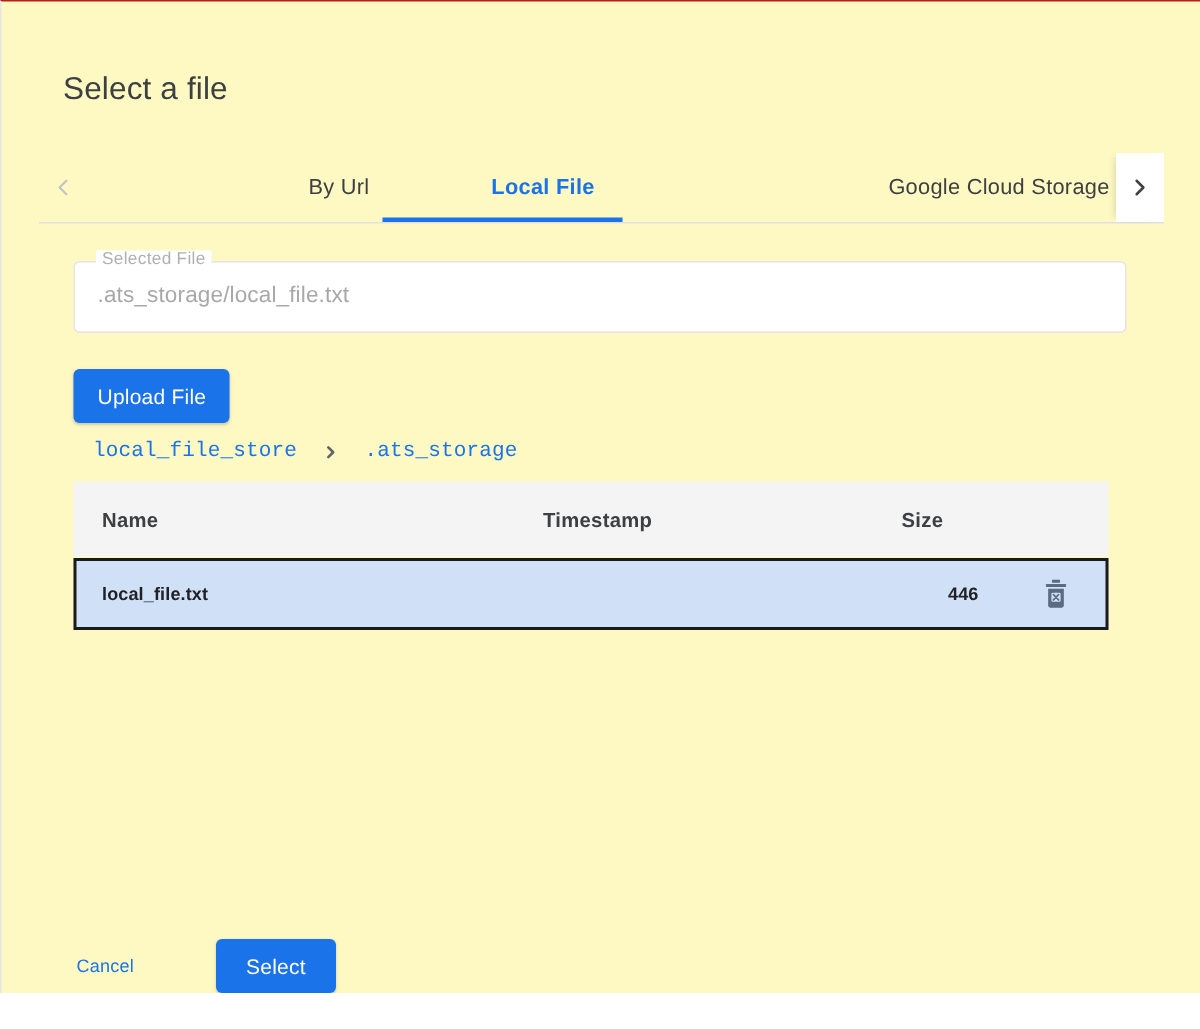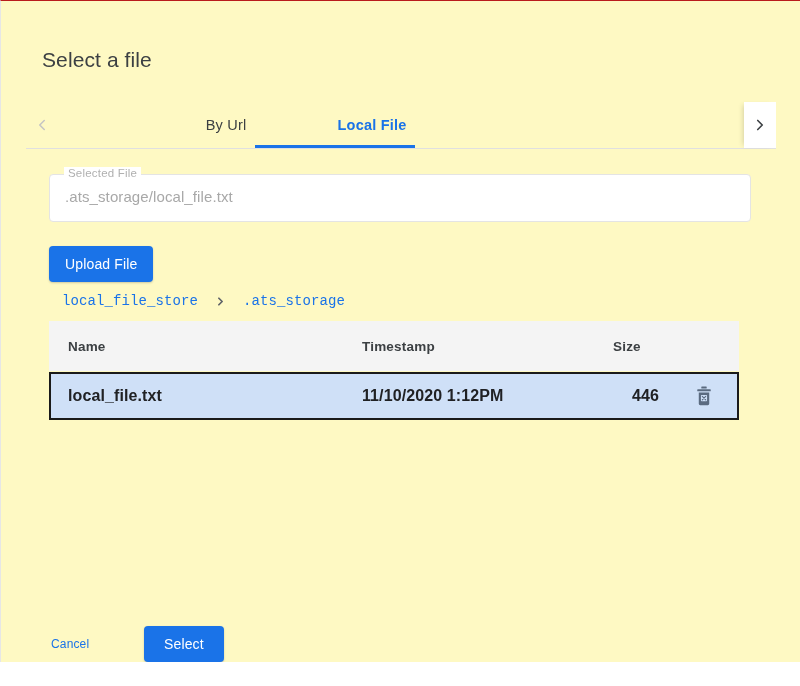--- a/index.html
+++ b/index.html
@@ -206,38 +206,38 @@
     top: 0;
     height: 50px;
     display: flex;
     align-items: center;
     font-size: 13.5px;
     color: #3c4043;
     letter-spacing: 0.2px;
   }
   .th-name { left: 19px; }
   .th-timestamp { left: 313px; }
-  .th-size { left: 552px; margin-left: 12px; }
+  .th-size { left: 552px; }
 
   .row {
     position: relative;
     height: 48px;
     background: #cfe0f7;
     border: 2px solid #1a1a1a;
     box-sizing: border-box;
     margin-top: 1px;
     cursor: pointer;
   }
   .cell {
     position: absolute;
     top: 0;
     height: 44px;
     display: flex;
     align-items: center;
-    font-size: 16px;
+    font-size: 12px;
     color: #202124;
     letter-spacing: 0.1px;
   }
   .cell-name { left: 17px; }
   .cell-timestamp { left: 311px; }
   .cell-size { left: 553px; margin-left: 28px; }
   .cell-delete {
     left: 635px;
     width: 36px;
     justify-content: center;
@@ -298,21 +298,22 @@
     <div class="tab-arrow left">
       <span>
         <svg width="18" height="18" viewBox="0 0 24 24" fill="none" stroke="currentColor" stroke-width="2" stroke-linecap="round" stroke-linejoin="round">
             <polyline points="15 18 9 12 15 6"></polyline>
           </svg>
       </span>
     </div>
 
     <div class="tabs">
         <div class="tab" style="left: 106px; width: 120px;">By Url</div>
-        <div class="tab active" style="left: 232px; width: 160px;">Local File</div>
+        <div class="tab active" style="left: 222px; width: 160px;">Local File</div>
+        <div class="tab" style="left: 506px; width: 200px;">Google Cloud Storage</div>
         <div class="tab-indicator" style="left: 195px; width: 160px;"></div>
       </div>
 
     <div class="tab-arrow right">
       <span>
         <svg width="18" height="18" viewBox="0 0 24 24" fill="none" stroke="currentColor" stroke-width="2.2" stroke-linecap="round" stroke-linejoin="round">
             <polyline points="9 18 15 12 9 6"></polyline>
           </svg>
       </span>
     </div>
@@ -337,21 +338,20 @@
 
   <div class="table">
     <div class="thead">
       <div class="th th-name">Name</div>
       <div class="th th-timestamp">Timestamp</div>
       <div class="th th-size">Size</div>
     </div>
 
     <div class="row">
       <div class="cell cell-name">local_file.txt</div>
-      <div class="cell cell-timestamp">11/10/2020 1:12PM</div>
       <div class="cell cell-size">446</div>
       <div class="cell cell-delete">
         <span>
           <svg width="18" height="20" viewBox="0 0 20 22" fill="currentColor">
             <rect x="7" y="0.5" width="6" height="2.2" rx="0.6"></rect>
             <rect x="2.5" y="3.6" width="15" height="2.2" rx="0.6"></rect>
             <path d="M4.2 7.2 h11.6 v12.4 a1.6 1.6 0 0 1 -1.6 1.6 h-8.4 a1.6 1.6 0 0 1 -1.6 -1.6 z"></path>
             <rect x="6.6" y="10" width="6.8" height="6.8" rx="0.8" fill="#cfe0f7"></rect>
             <path d="M8.1 11.5 l3.8 3.8 M11.9 11.5 l-3.8 3.8" stroke="currentColor" stroke-width="1.25" stroke-linecap="round"></path>
           </svg>

